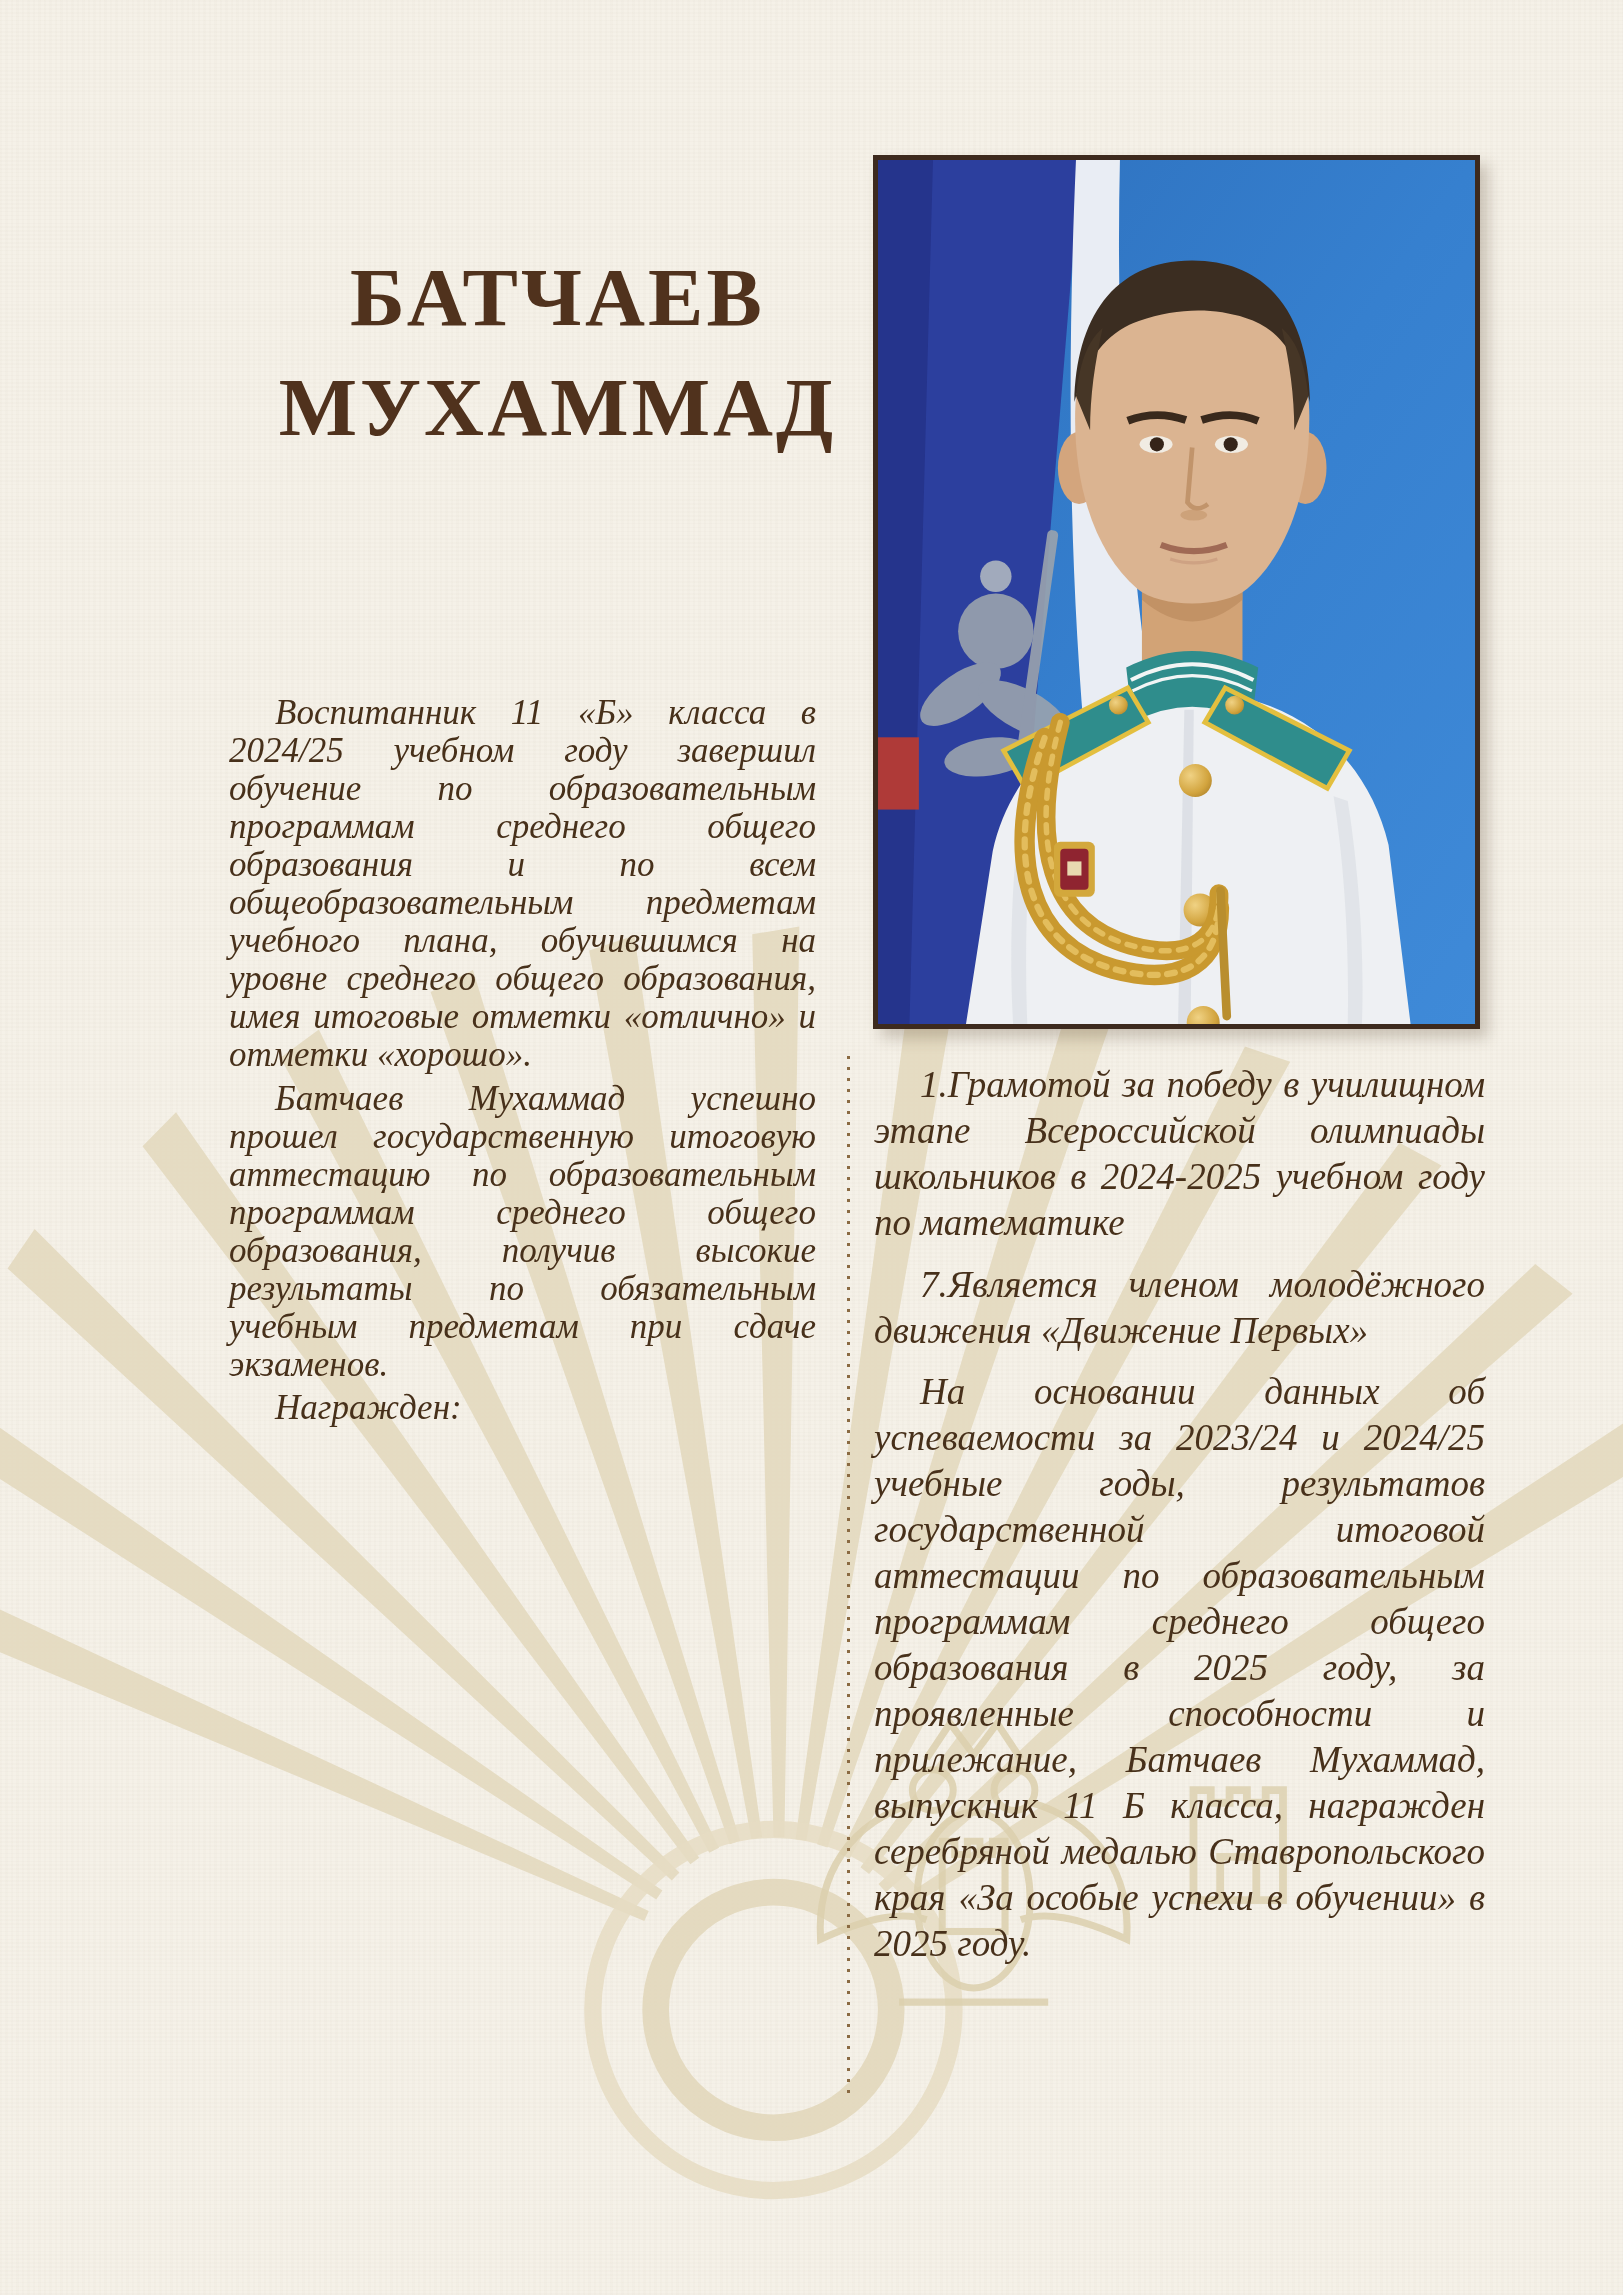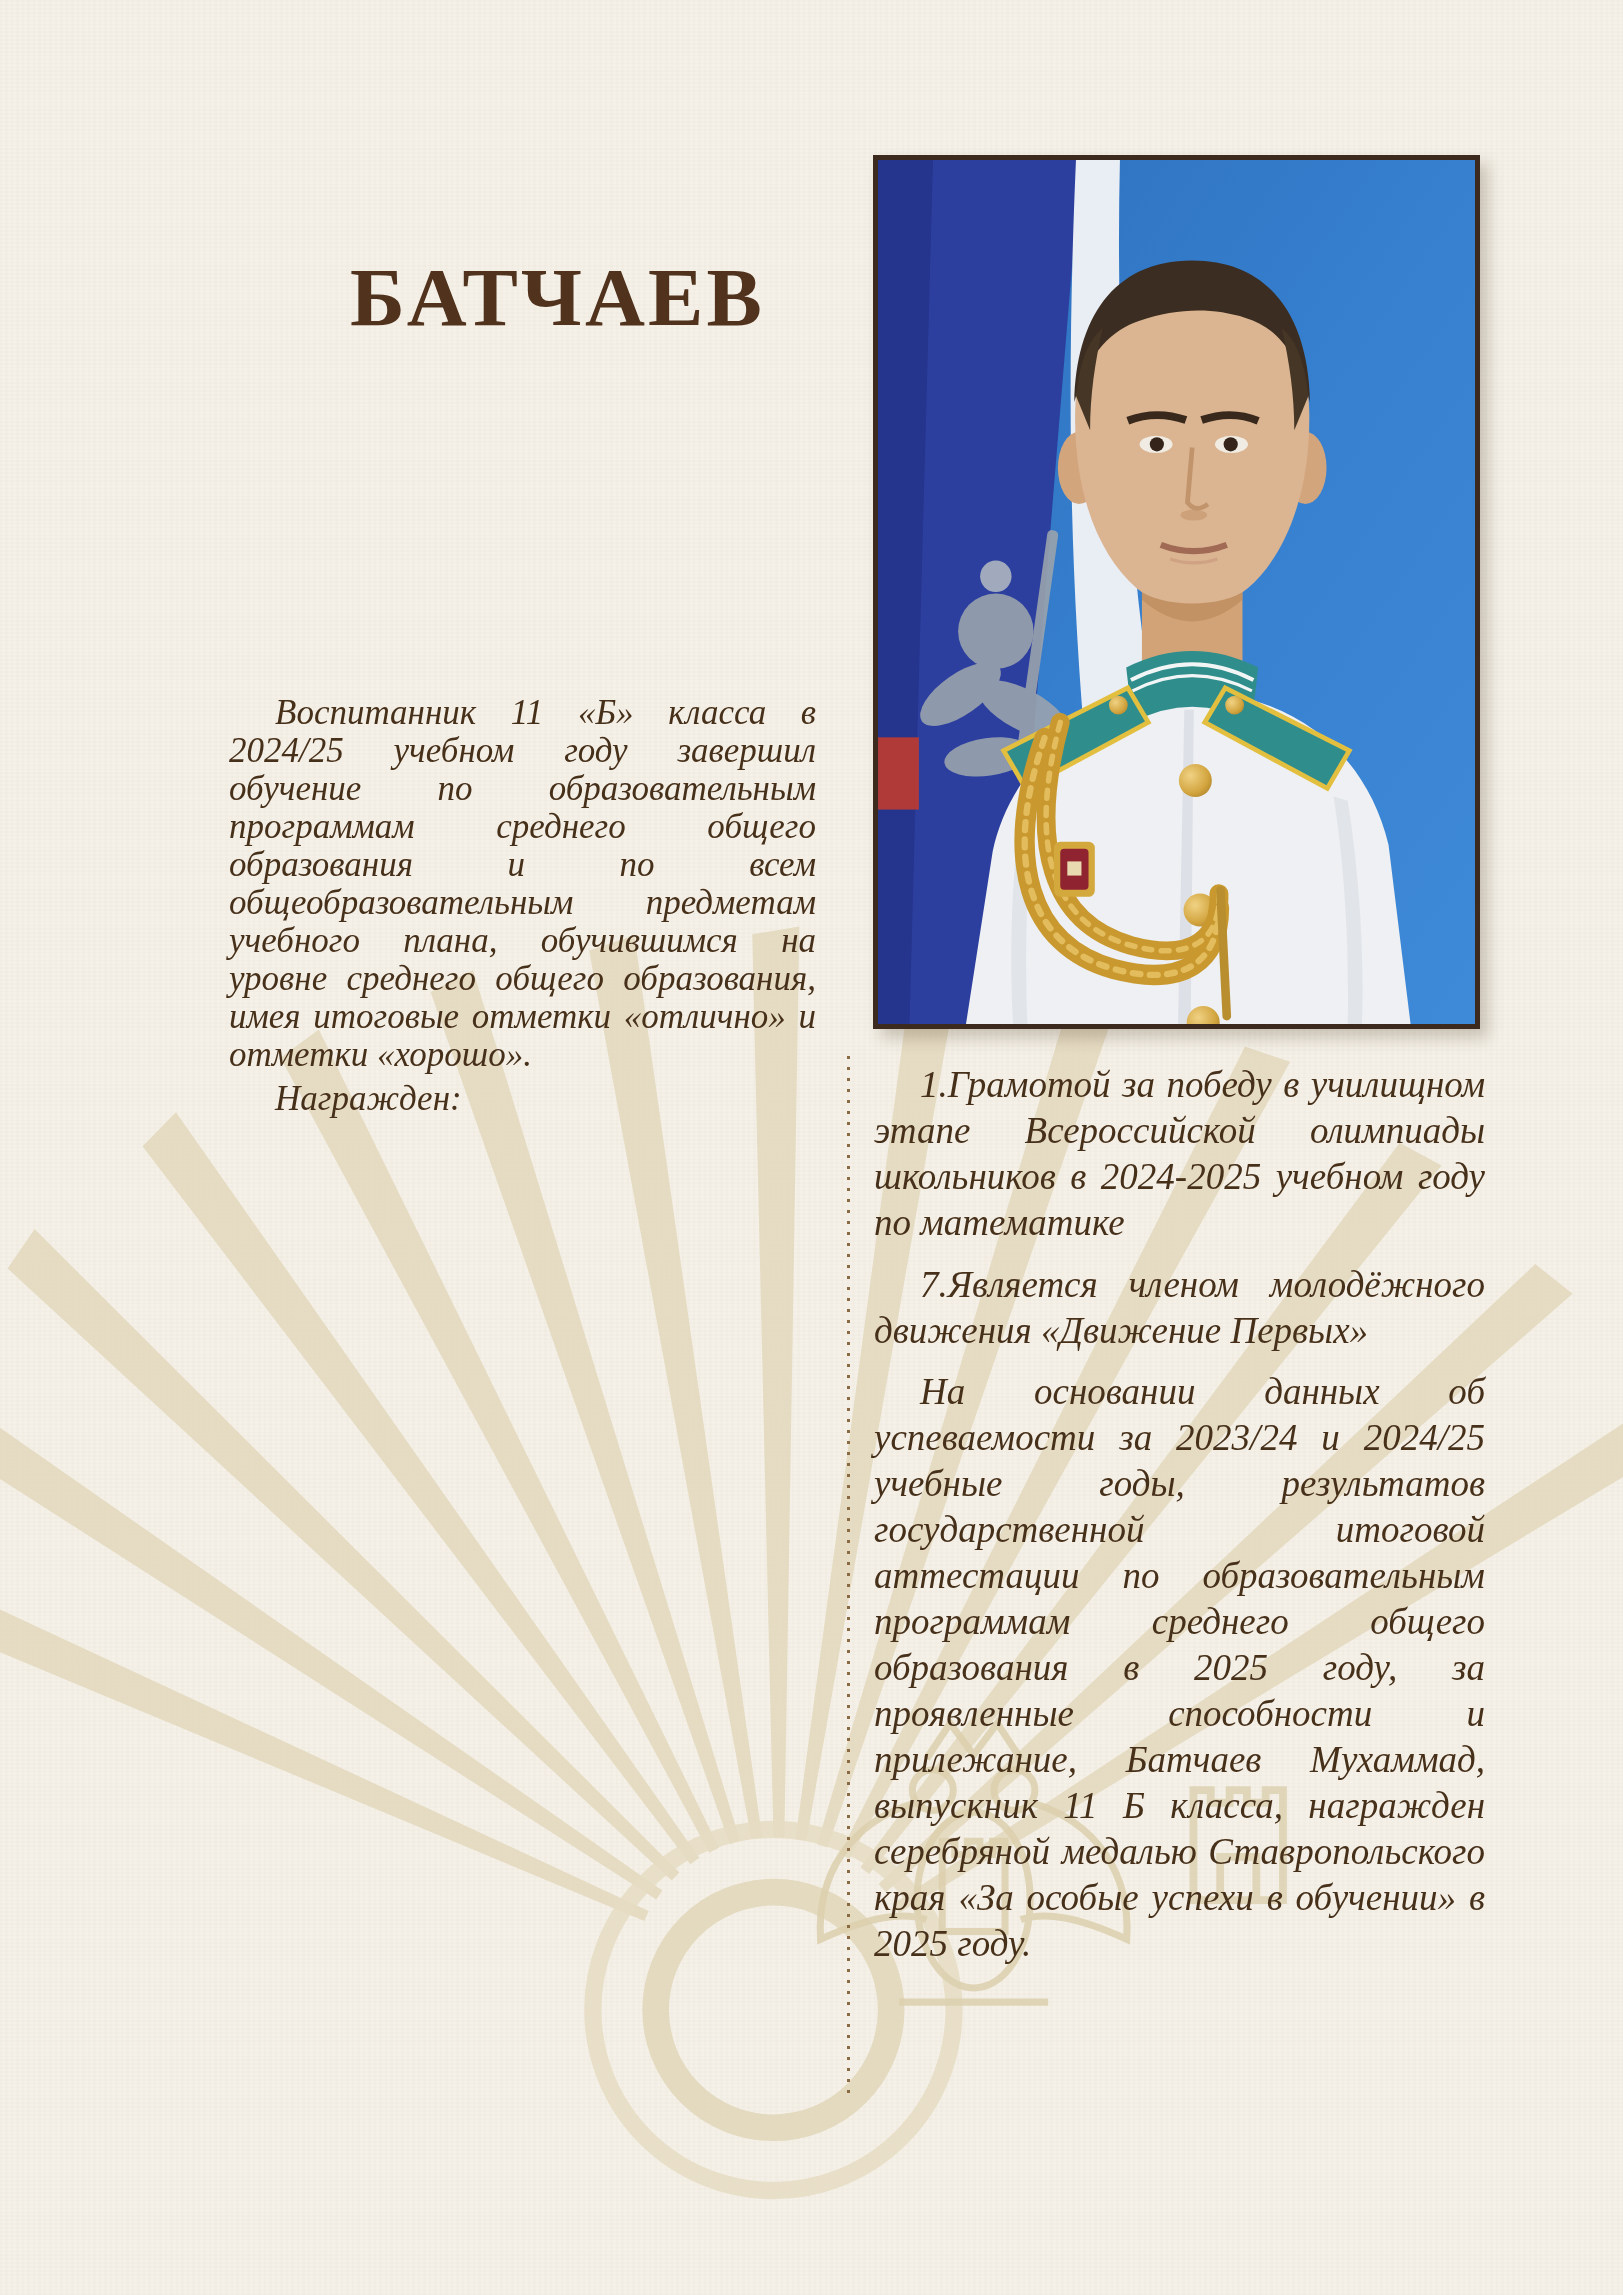--- a/index.html
+++ b/index.html
@@ -85,20 +85,21 @@
       <path d="M-95,300 L95,300"></path>
     </g>
     <g transform="translate(1520,2270)" fill="none" stroke="#dcd0ae" stroke-width="10" opacity="0.8">
       <path d="M0,40 L0,10 L22,10 L22,26 L46,26 L46,10 L68,10 L68,26 L92,26 L92,10 L114,10 L114,40 L114,150 L0,150 Z"></path>
       <path d="M34,150 L34,95 L80,95 L80,150"></path>
     </g>
   </svg>
 
   <h1 class="page-title">
     <span>БАТЧАЕВ</span><br>
+    <span>МУХАММАД</span>
   </h1>
 
   <div class="photo-frame">
     <svg width="597" height="864" viewBox="0 0 760 1100">
       <defs>
         <linearGradient id="bgblue" x1="0" y1="0" x2="1" y2="1">
           <stop offset="0" stop-color="#2d6fbc"></stop>
           <stop offset="0.5" stop-color="#3680cf"></stop>
           <stop offset="1" stop-color="#3f8ad8"></stop>
         </linearGradient>
@@ -184,20 +185,21 @@
           <ellipse cx="402" cy="452" rx="17" ry="7" fill="#c79a70" opacity="0.7"></ellipse>
           <path d="M360,490 Q402,506 444,490" fill="none" stroke="#a06a55" stroke-width="8"></path>
           <path d="M372,508 Q402,518 432,508" fill="none" stroke="#c99a7d" stroke-width="4" opacity="0.7"></path>
         </g>
       </g>
     </svg>
   </div>
 
   <div class="col col-left">
     <p>Воспитанник 11 «Б» класса в 2024/25 учебном году завершил обучение по образовательным программам среднего общего образования и по всем общеобразовательным предметам учебного плана, обучившимся на уровне среднего общего образования, имея итоговые отметки «отлично» и отметки «хорошо».</p>
+    <p>Батчаев Мухаммад успешно прошел государственную итоговую аттестацию по образовательным программам среднего общего образования, получив высокие результаты по обязательным учебным предметам при сдаче экзаменов.</p>
     <p>Награжден:</p>
   </div>
 
   <div class="divider"></div>
 
   <div class="col col-right">
     <p>1.Грамотой за победу в училищном этапе Всероссийской олимпиады школьников в 2024-2025 учебном году по математике</p>
     <p>7.Является членом молодёжного движения «Движение Первых»</p>
     <p>На основании данных об успеваемости за 2023/24 и 2024/25 учебные годы, результатов государственной итоговой аттестации по образовательным программам среднего общего образования в 2025 году, за проявленные способности и прилежание, Батчаев Мухаммад, выпускник 11 Б класса, награжден серебряной медалью Ставропольского края «За особые успехи в обучении» в 2025 году.</p>
   </div>

